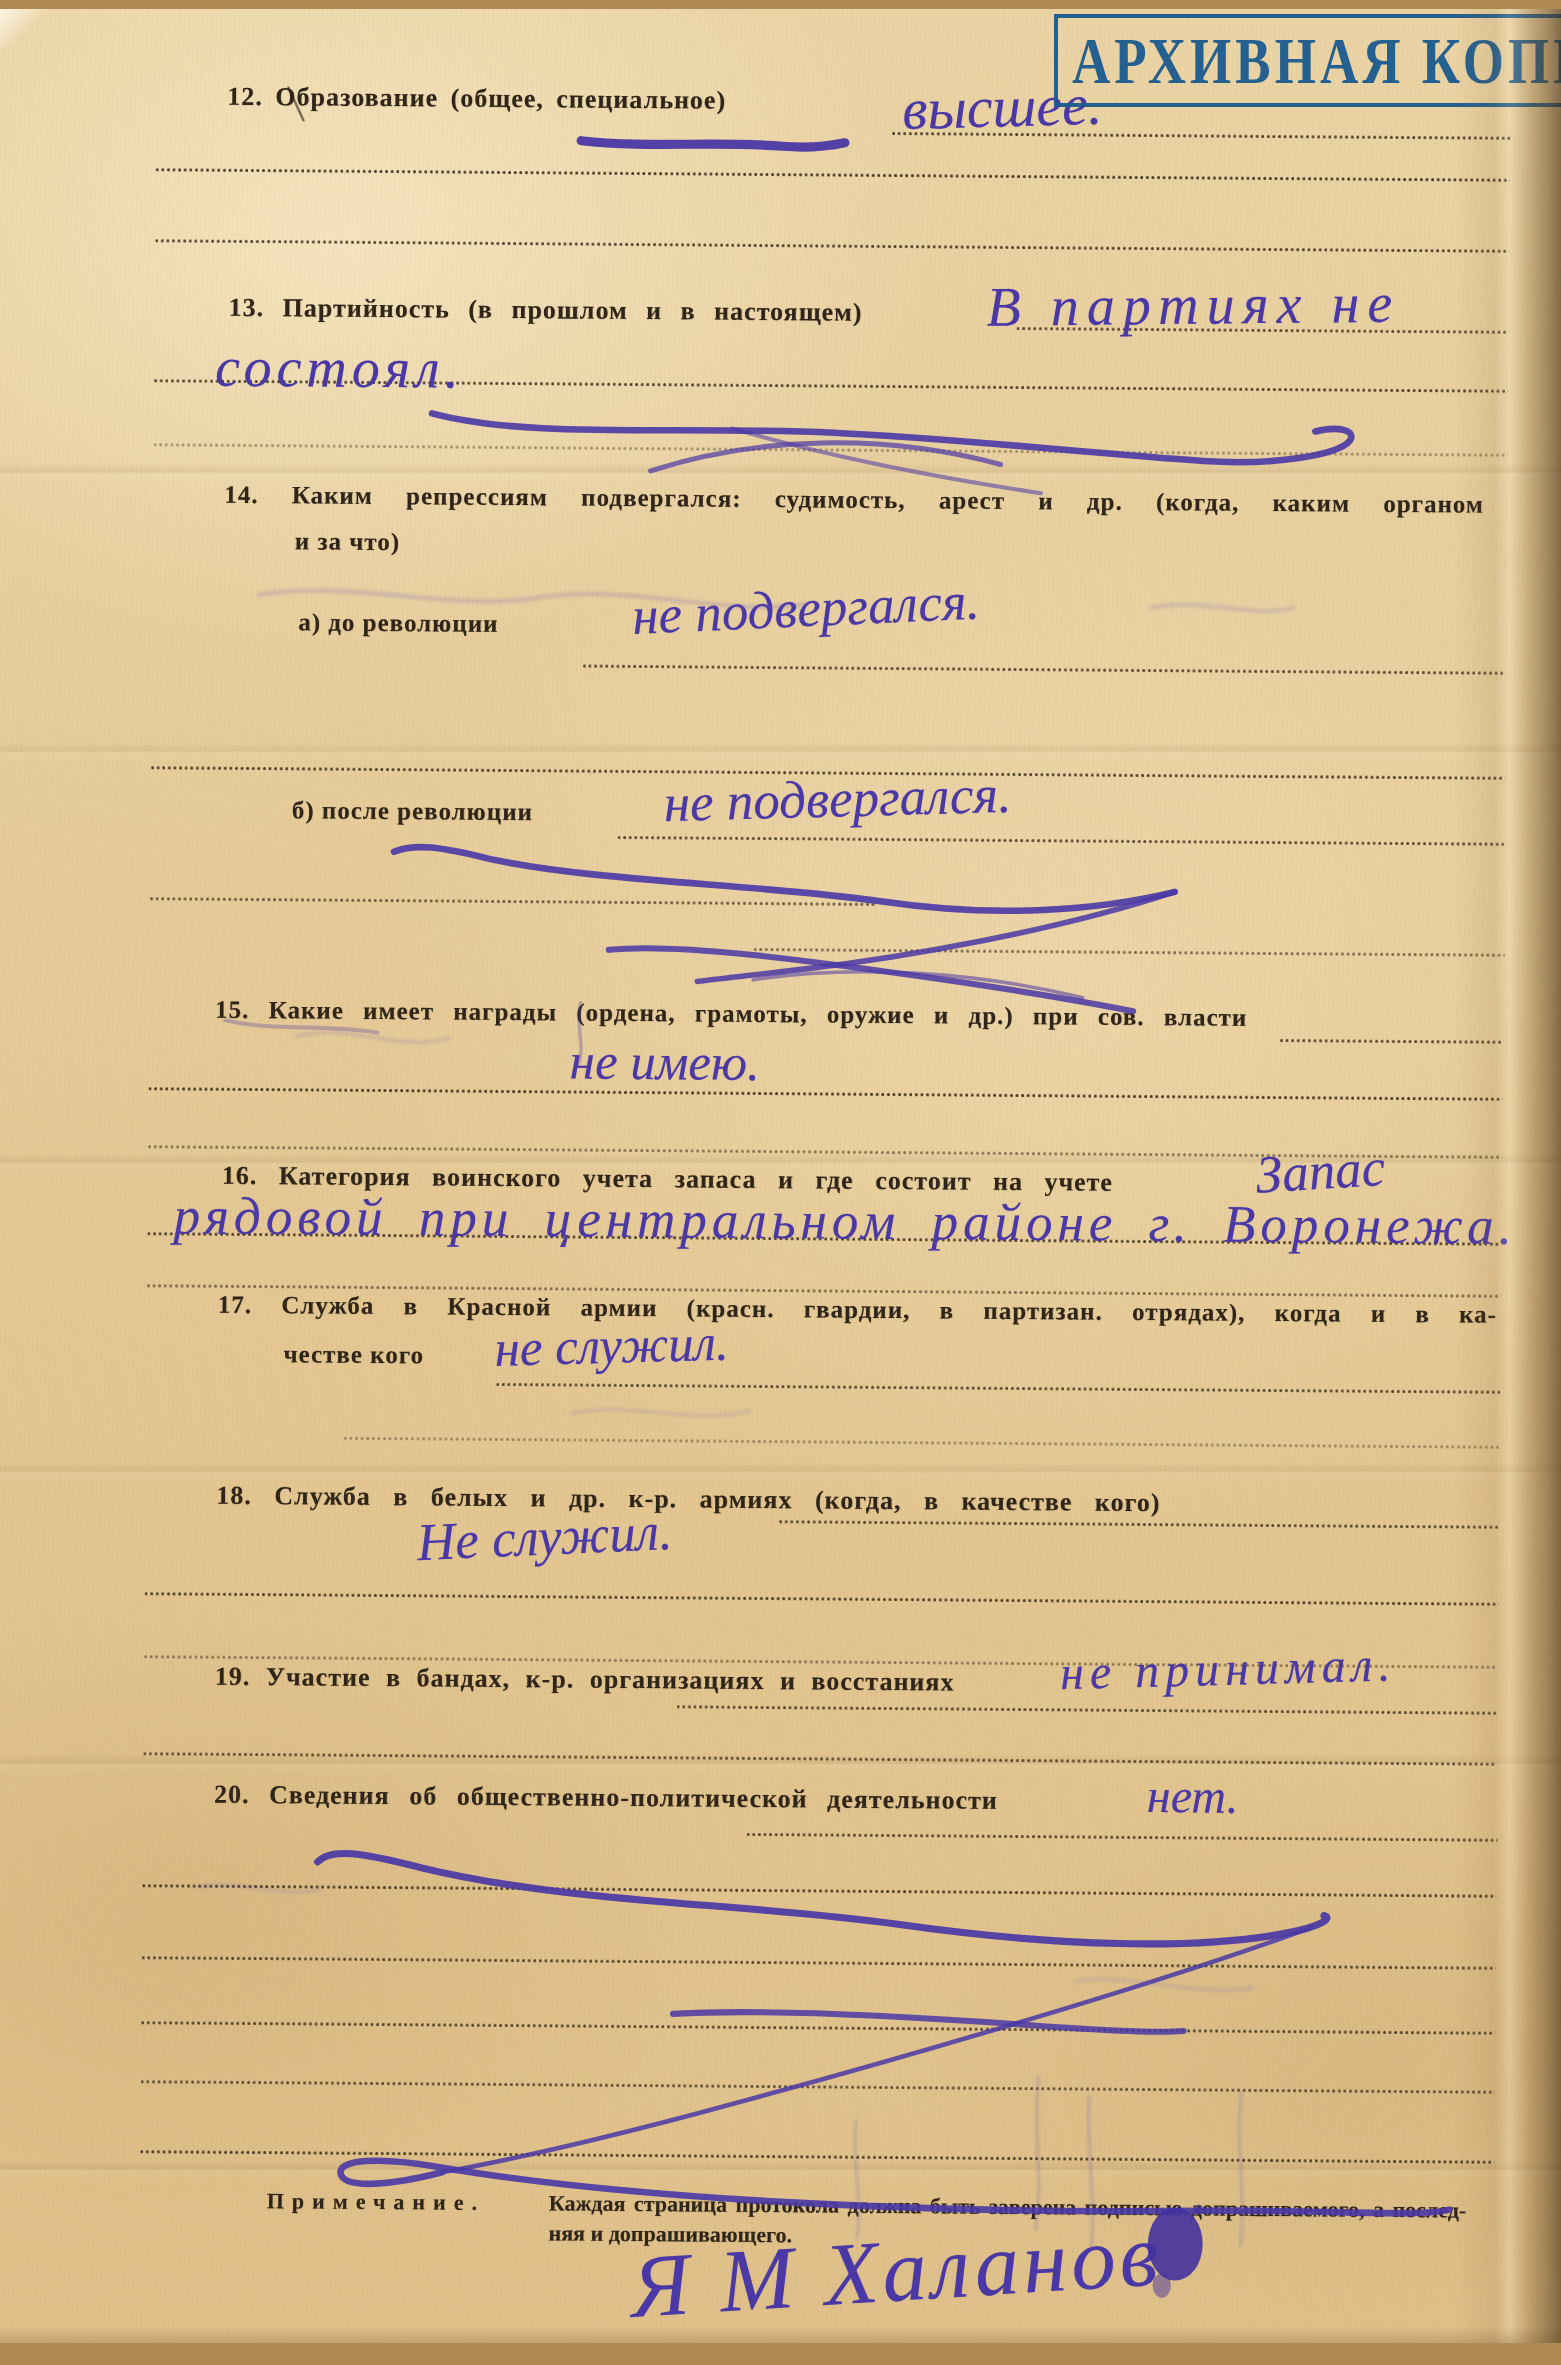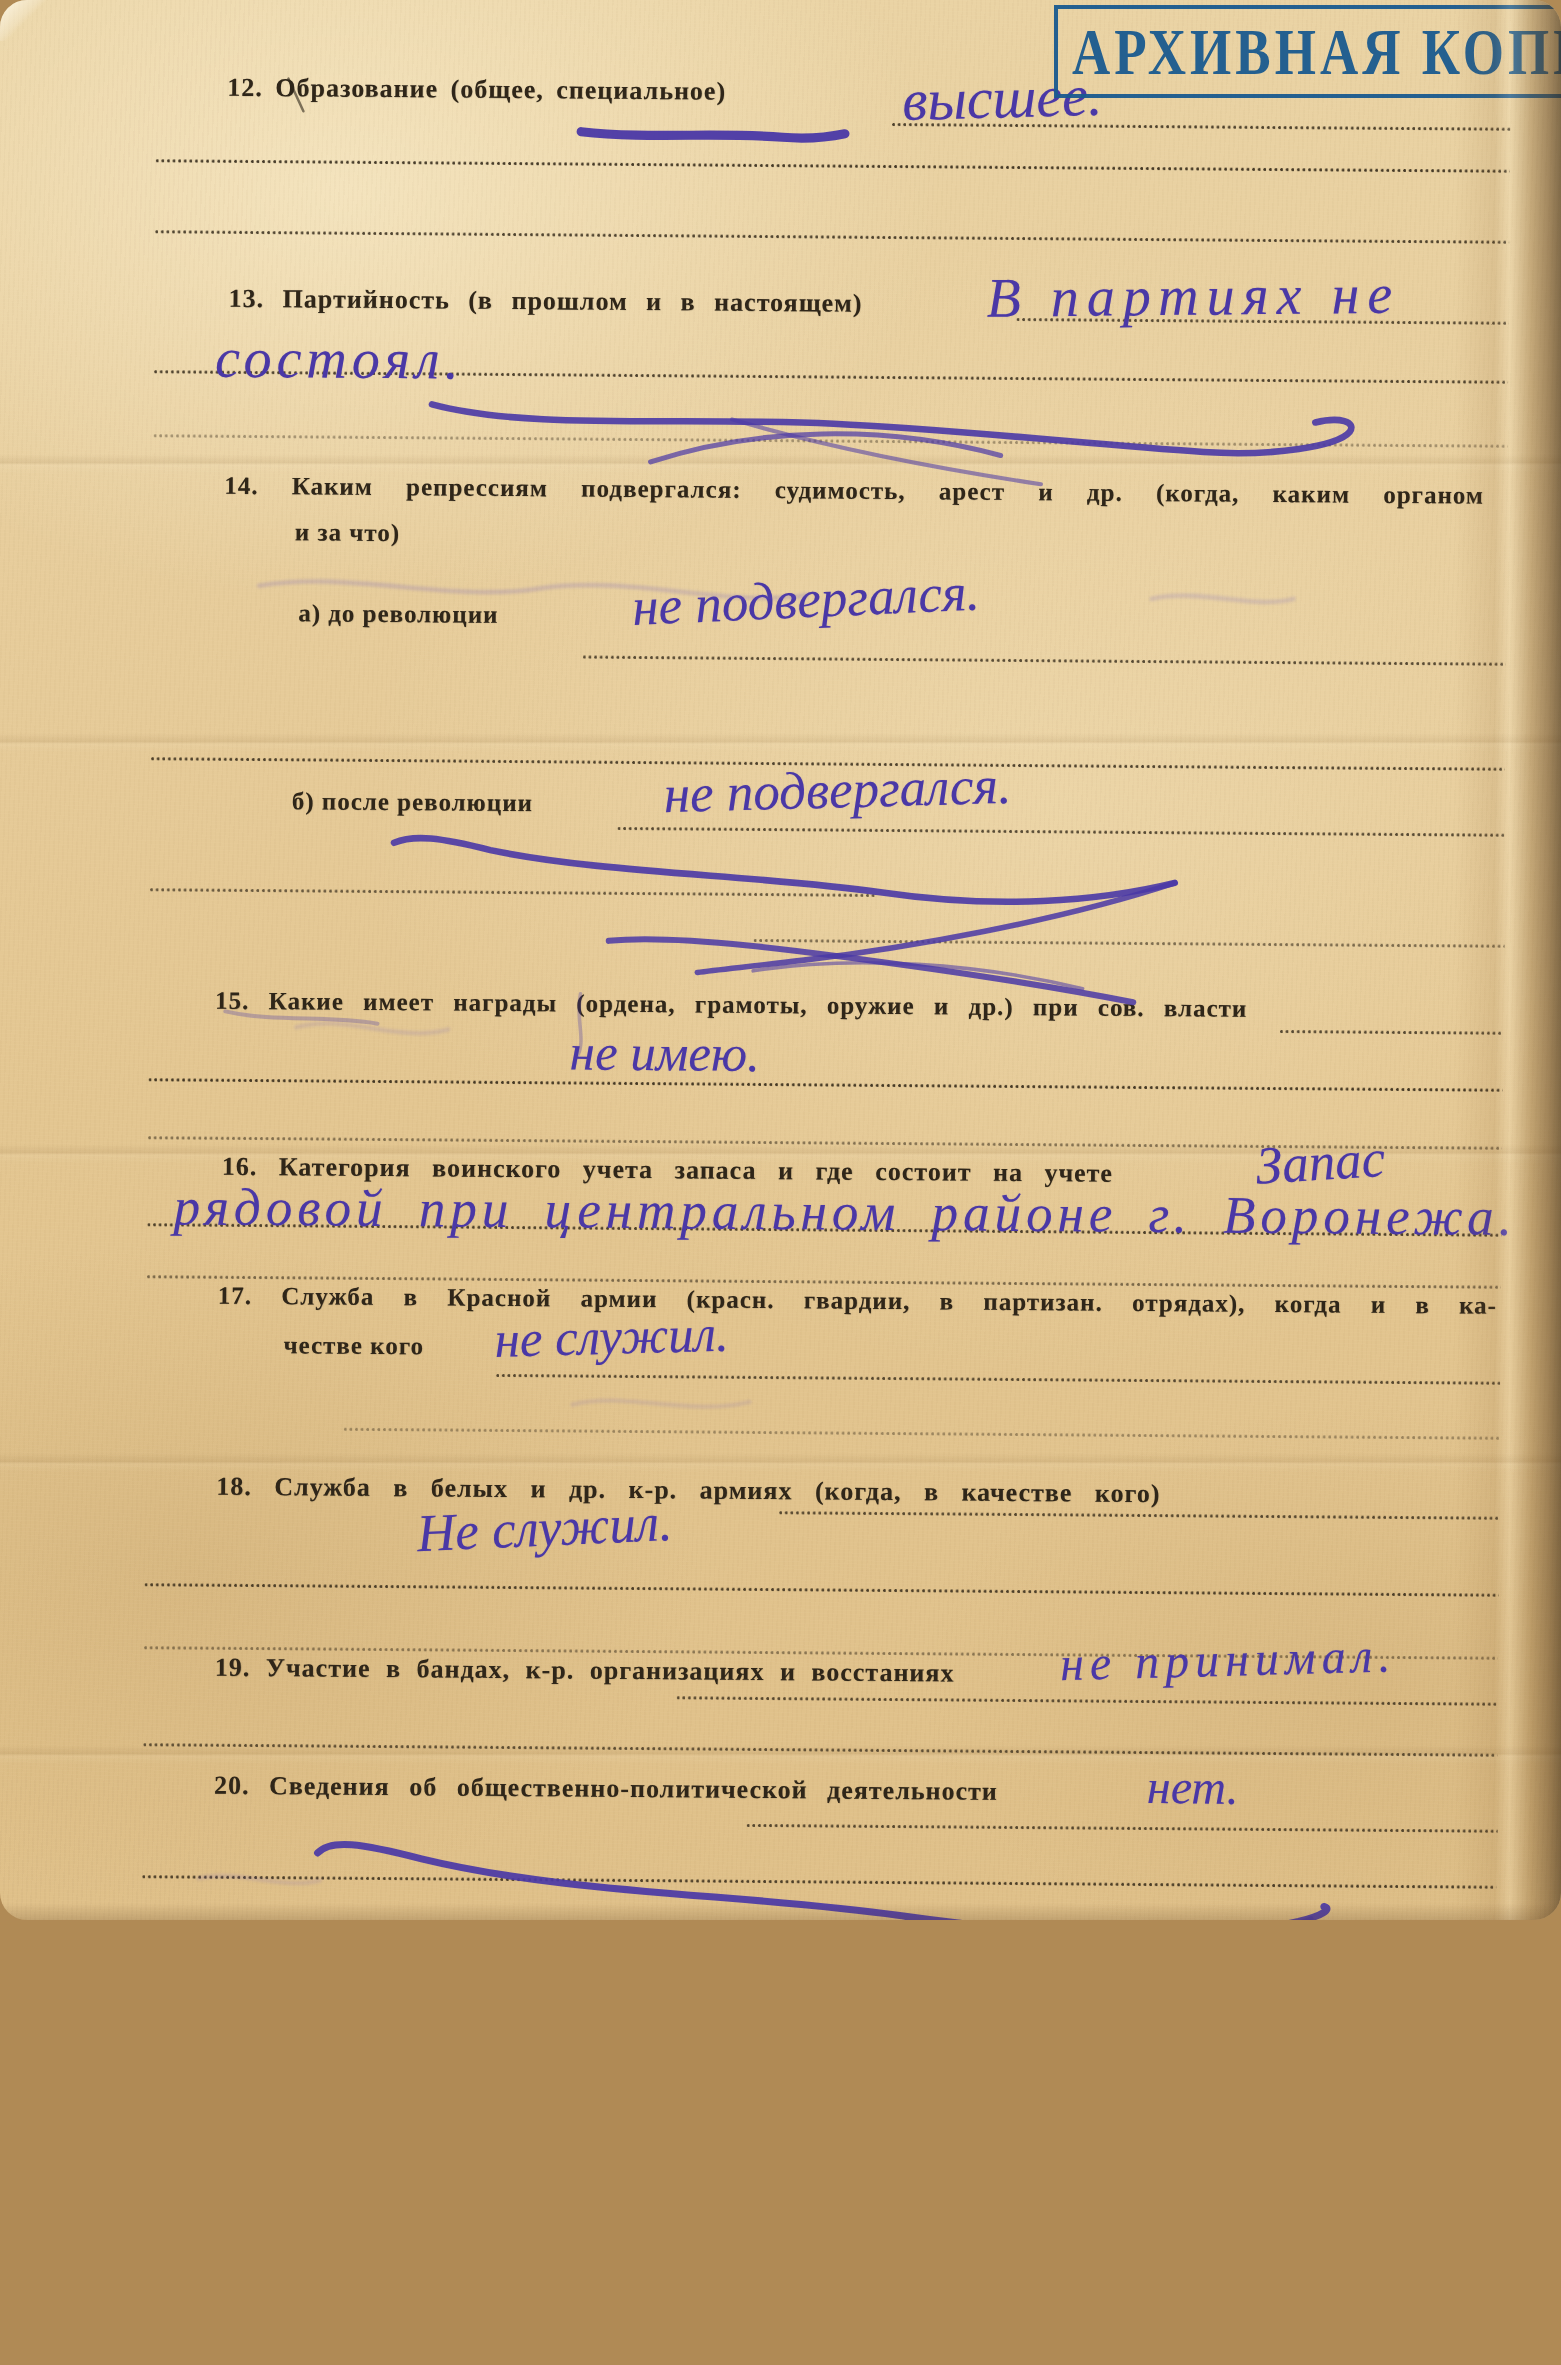--- a/index.html
+++ b/index.html
@@ -1,25 +1,24 @@
 <!DOCTYPE html>
 <html style="font-size:8px"><head>
 <meta charset="utf-8">
 <style>
   html,body{margin:0;padding:0;}
   body{width:1561px;height:2366px;overflow:hidden;background:#b08a55;}
-  .page{position:absolute;left:0;top:0;width:1561px;height:1920px;overflow:hidden;
+  .page{position:absolute;left:0;top:9px;width:1561px;height:2334px;overflow:hidden;
     background-color:#e6cc9b;
     background-image:
       radial-gradient(ellipse 964px 659px at 22% 10%, rgba(255,246,218,.5), rgba(255,246,218,0) 62%),
       radial-gradient(ellipse 1065px 862px at 68% 42%, rgba(250,236,200,.32), rgba(250,236,200,0) 66%),
       radial-gradient(ellipse 862px 558px at 12% 82%, rgba(168,128,68,.16), rgba(168,128,68,0) 60%),
       radial-gradient(ellipse 761px 482px at 88% 88%, rgba(168,128,68,.14), rgba(168,128,68,0) 60%),
       linear-gradient(180deg,#ead3a4 0%,#e7cd9c 28%,#e3c691 58%,#dfc089 100%);
-    border-radius: 27px;
   }
   .grain{position:absolute;inset:0;pointer-events:none;opacity:.55;
     background-image:
       repeating-linear-gradient(92deg, rgba(122,92,52,.05) 0 1.5px, rgba(122,92,52,0) 1.5px 4.6px),
       repeating-linear-gradient(2deg, rgba(255,242,212,.06) 0 1px, rgba(255,242,212,0) 1px 3.6px);}
   .crease{position:absolute;left:0;width:100%;height:19px;pointer-events:none;
     background:linear-gradient(180deg, rgba(0,0,0,0), rgba(120,88,45,.11) 45%, rgba(255,244,220,.09) 58%, rgba(0,0,0,0));}
   .edge-right{position:absolute;top:0;right:0;width:107px;height:100%;pointer-events:none;
     background:linear-gradient(90deg, rgba(140,100,50,0) 0%, rgba(140,100,50,.14) 38%, rgba(252,240,212,.18) 52%, rgba(120,85,40,.32) 72%, rgba(95,65,30,.5) 88%, rgba(66,45,20,.62) 100%);}
   .edge-bottom{position:absolute;left:0;bottom:0;width:100%;height:17px;pointer-events:none;

